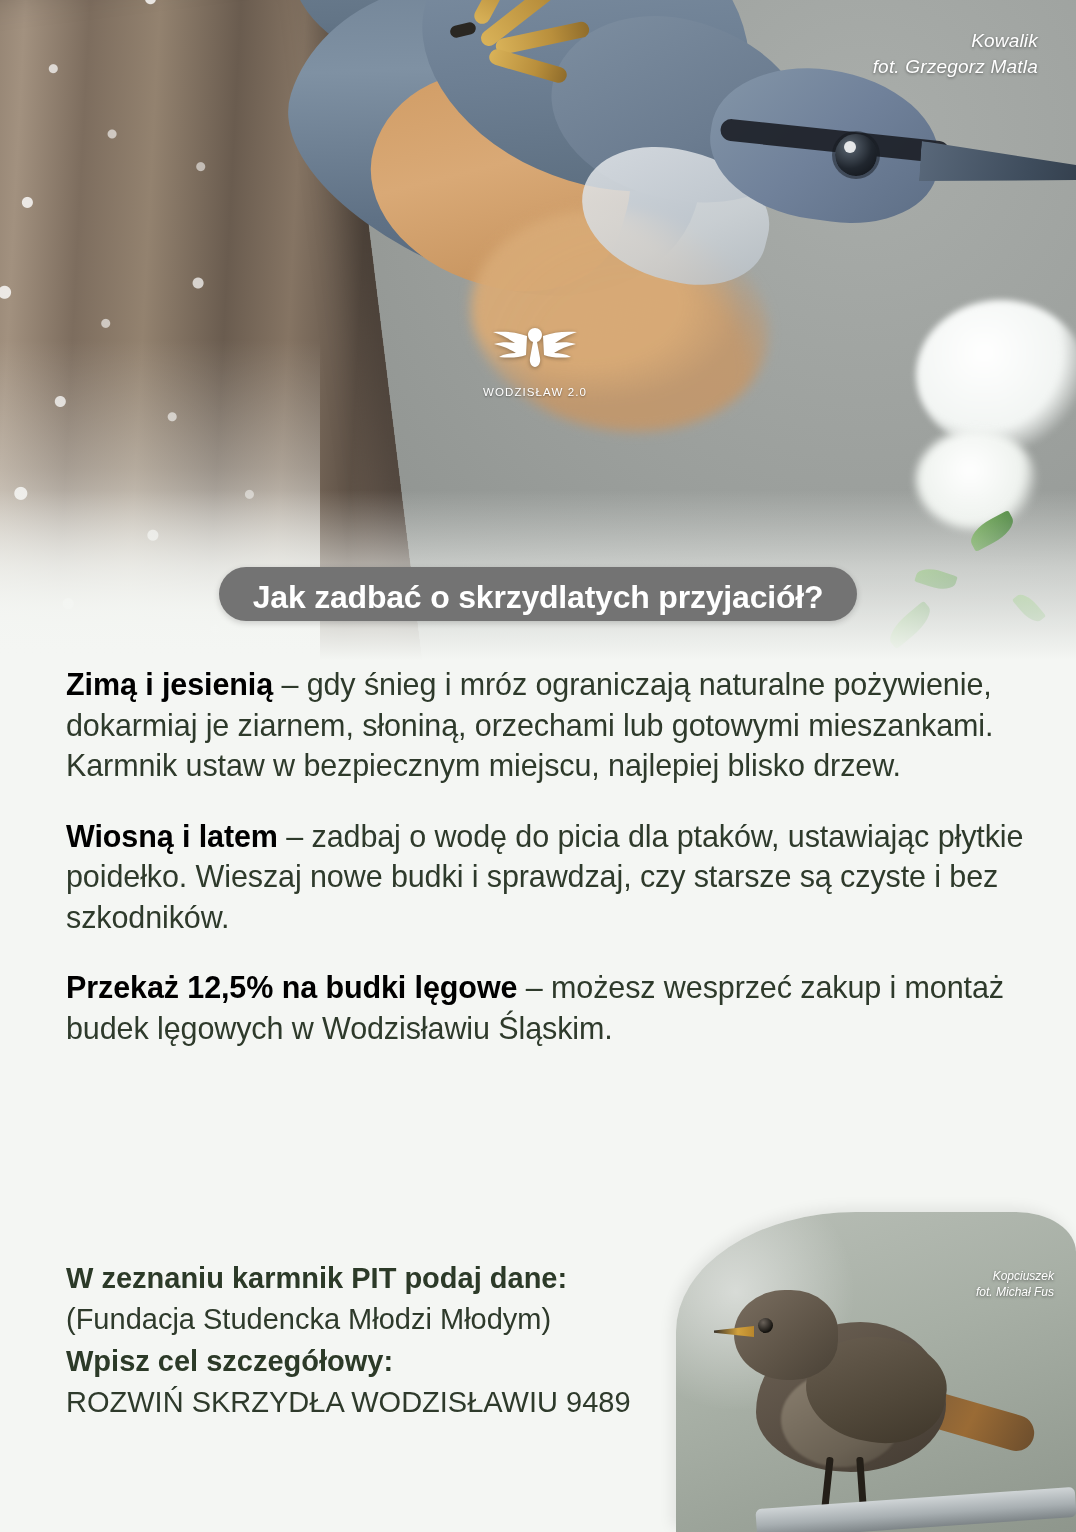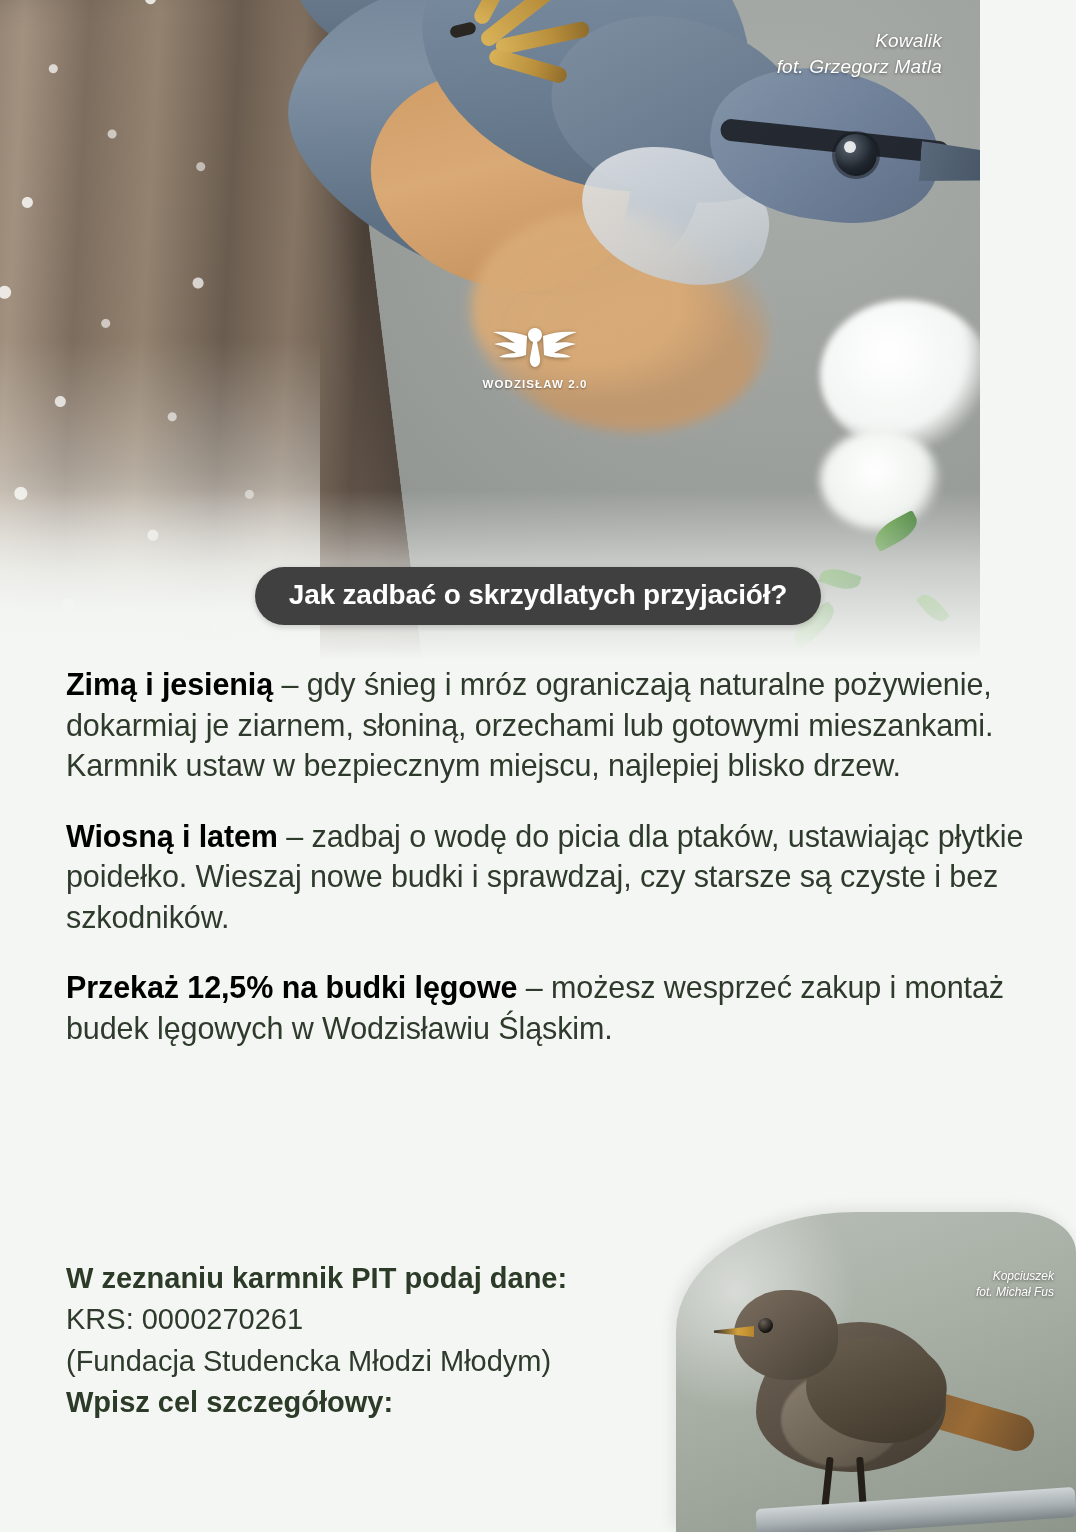--- a/index.html
+++ b/index.html
@@ -15,21 +15,21 @@
     width: 1076px;
     height: 1532px;
     overflow: hidden;
     background: #f4f6f3;
   }
 
   
   .hero {
     position: absolute;
     left: 0; top: 0;
-    width: 980px;
+    width: 1076px;
     height: 660px;
     overflow: hidden;
     background: #8e8e8a;
   }
   
   .hero-bg {
     position: absolute;
     inset: 0;
     background:
       radial-gradient(circle at 80% 20%, #a9adaa 0%, #9a9e9b 40%, #8b8f8c 75%, #7e827f 100%);
@@ -252,23 +252,23 @@
   .logo {
     position: absolute;
     left: 470px; top: 322px;
     width: 130px; height: 80px;
     text-align: center;
     color: #fff;
   }
   .logo svg { display: block; margin: 0 auto; filter: drop-shadow(0 1px 2px rgba(0,0,0,.35)); }
   .logo-text {
     font-size: 11.5px;
-    font-weight: bold;
+    font-weight: normal;
     letter-spacing: 1.1px;
-    margin-top: 4px;
+    margin-top: 12px;
     text-shadow: 0 1px 2px rgba(0,0,0,.4);
   }
 
   
   .title {
     position: absolute;
     left: 0; top: 398px;
     width: 1076px;
     text-align: center;
     font-size: 106px;
@@ -281,25 +281,25 @@
     text-shadow: 0 2px 6px rgba(255,255,255,.6);
   }
   .subtitle-wrap {
     position: absolute;
     left: 0; top: 567px;
     width: 1076px;
     text-align: center;
   }
   .subtitle {
     display: inline-block;
-    background: #404040;
+    background: #737373;
     color: #ffffff;
-    font-size: 28px;
+    font-size: 32px;
     font-weight: bold;
-    padding: 12px 34px 14px;
+    padding: 12px 34px 5px;
     border-radius: 32px;
     letter-spacing: -0.2px;
     box-shadow: 0 2px 6px rgba(0,0,0,.18);
   }
 
   
   .content {
     position: absolute;
     left: 66px; top: 664px;
     width: 960px;
@@ -499,23 +499,23 @@
     <p class="para">
       <b>Wiosną i latem</b><span> – zadbaj o wodę do picia dla ptaków, ustawiając płytkie poidełko. Wieszaj nowe budki i sprawdzaj, czy starsze są czyste i bez szkodników.</span>
     </p>
     <p class="para">
       <b>Przekaż 12,5% na budki lęgowe</b><span> – możesz wesprzeć zakup i montaż budek lęgowych w Wodzisławiu Śląskim.</span>
     </p>
   </div>
 
   <div class="pit">
     <div class="strong">W zeznaniu karmnik PIT podaj dane:</div>
-    <div>KRS: 0000270261</div>
     <div>(Fundacja Studencka Młodzi Młodym)</div>
     <div class="strong">Wpisz cel szczegółowy:</div>
+    <div>ROZWIŃ SKRZYDŁA WODZISŁAWIU 9489</div>
   </div>
 
   <div class="blob">
     <div class="blob-bird">
       <div class="bb-tail"></div>
       <div class="bb-body"></div>
       <div class="bb-belly"></div>
       <div class="bb-wing"></div>
       <div class="bb-head"></div>
       <div class="bb-beak"></div>

